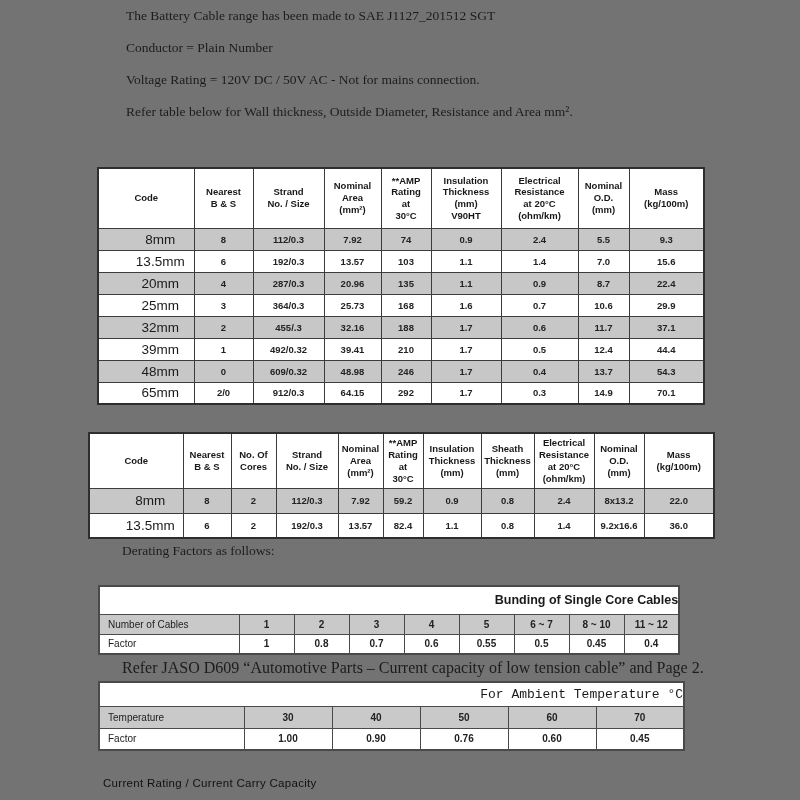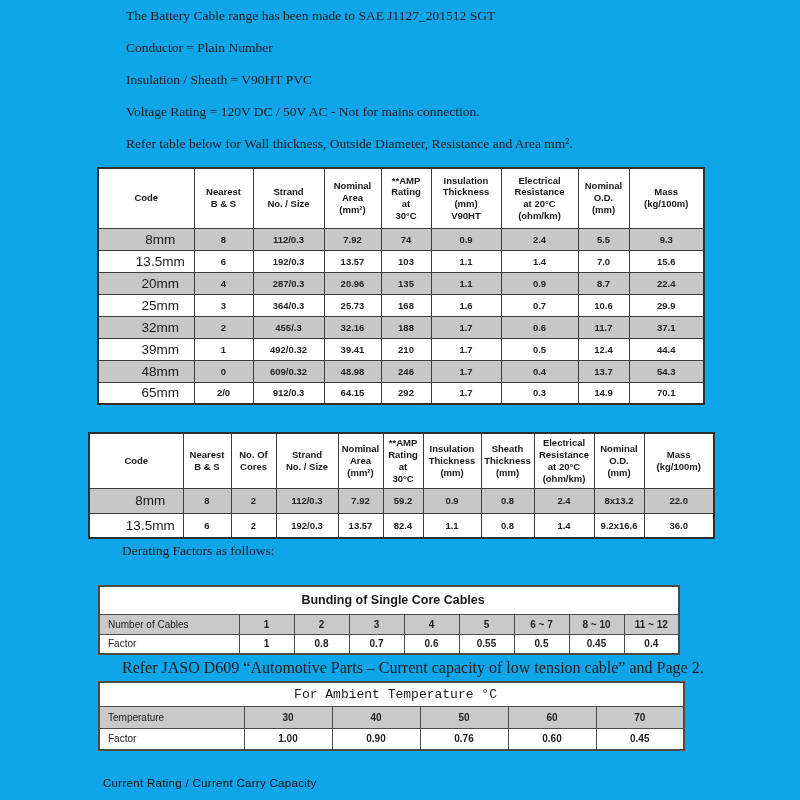--- a/index.html
+++ b/index.html
@@ -1,17 +1,17 @@
 <!DOCTYPE html>
 <html><head>
 <meta charset="utf-8">
 <style>
   * { margin: 0; padding: 0; box-sizing: border-box; }
   html, body { width: 800px; height: 800px; background: #ffffff; overflow: hidden; }
-  .page { position: relative; width: 800px; height: 800px; background: #0ea5e9;
+  .page { position: relative; width: 800px; height: 800px; background: #737373;
           font-family: "Liberation Serif", serif; color: #1c1c1c; }
 
   
   .intro { position: absolute; left: 126px; top: 0; }
   .intro p { line-height: 32px; font-size: 13.5px; color: #1c1c1c; white-space: nowrap; }
 
   
   table { border-collapse: collapse; table-layout: fixed; position: absolute;
           background: #fff; }
   th, td { border: 1px solid #3c3c3c; overflow: hidden; }
@@ -42,21 +42,21 @@
               letter-spacing: 0.3px; color: #111; }
 
   
   .factor-table { border: 2px solid #4a4a4a; }
   .factor-table th, .factor-table td { border: 1px solid #4a4a4a; }
   .factor-table td { font-family: "Liberation Sans", sans-serif; font-size: 10px;
                      text-align: center; vertical-align: middle; color: #222; }
   .factor-table td.label { text-align: left; padding-left: 8px; font-weight: normal; }
   .factor-table td.val { font-weight: bold; }
   .factor-table tr.gray td { background: #c9c9c9; }
-  .factor-table tr.title-row td { text-align: center; padding-left: 8px; background: #fff; }
+  .factor-table tr.title-row td { text-align: right; padding-left: 8px; background: #fff; }
 
   .bunding { left: 98px; top: 585px; width: 580px; }
   .bunding tr.title-row { height: 28px; }
   .bunding tr.title-row td { font-family: "Liberation Sans", sans-serif; font-size: 12.5px;
                              font-weight: bold; color: #1a1a1a; }
   .bunding tr.data-row { height: 20px; }
 
   .ambient { left: 98px; top: 681px; width: 585px; }
   .ambient tr.title-row { height: 24px; }
   .ambient tr.title-row td { font-family: Liberation Mono, monospace; font-size: 13px;
@@ -64,21 +64,20 @@
   .ambient tr.data-row { height: 22px; }
 </style>
 </head>
 <body>
 
 <div class="page">
 
   <div class="intro">
     <p>The Battery Cable range has been made to SAE J1127_201512 SGT</p>
     <p>Conductor = Plain Number</p>
-    <p>Insulation / Sheath = V90HT PVC</p>
     <p>Voltage Rating = 120V DC / 50V AC - Not for mains connection.</p>
     <p>Refer table below for Wall thickness, Outside Diameter, Resistance and Area mm².</p>
   </div>
 
   <table class="spec t1">
     <colgroup>
       <col style="width:96px">
         <col style="width:59px">
         <col style="width:71px">
       <col style="width:57px">

